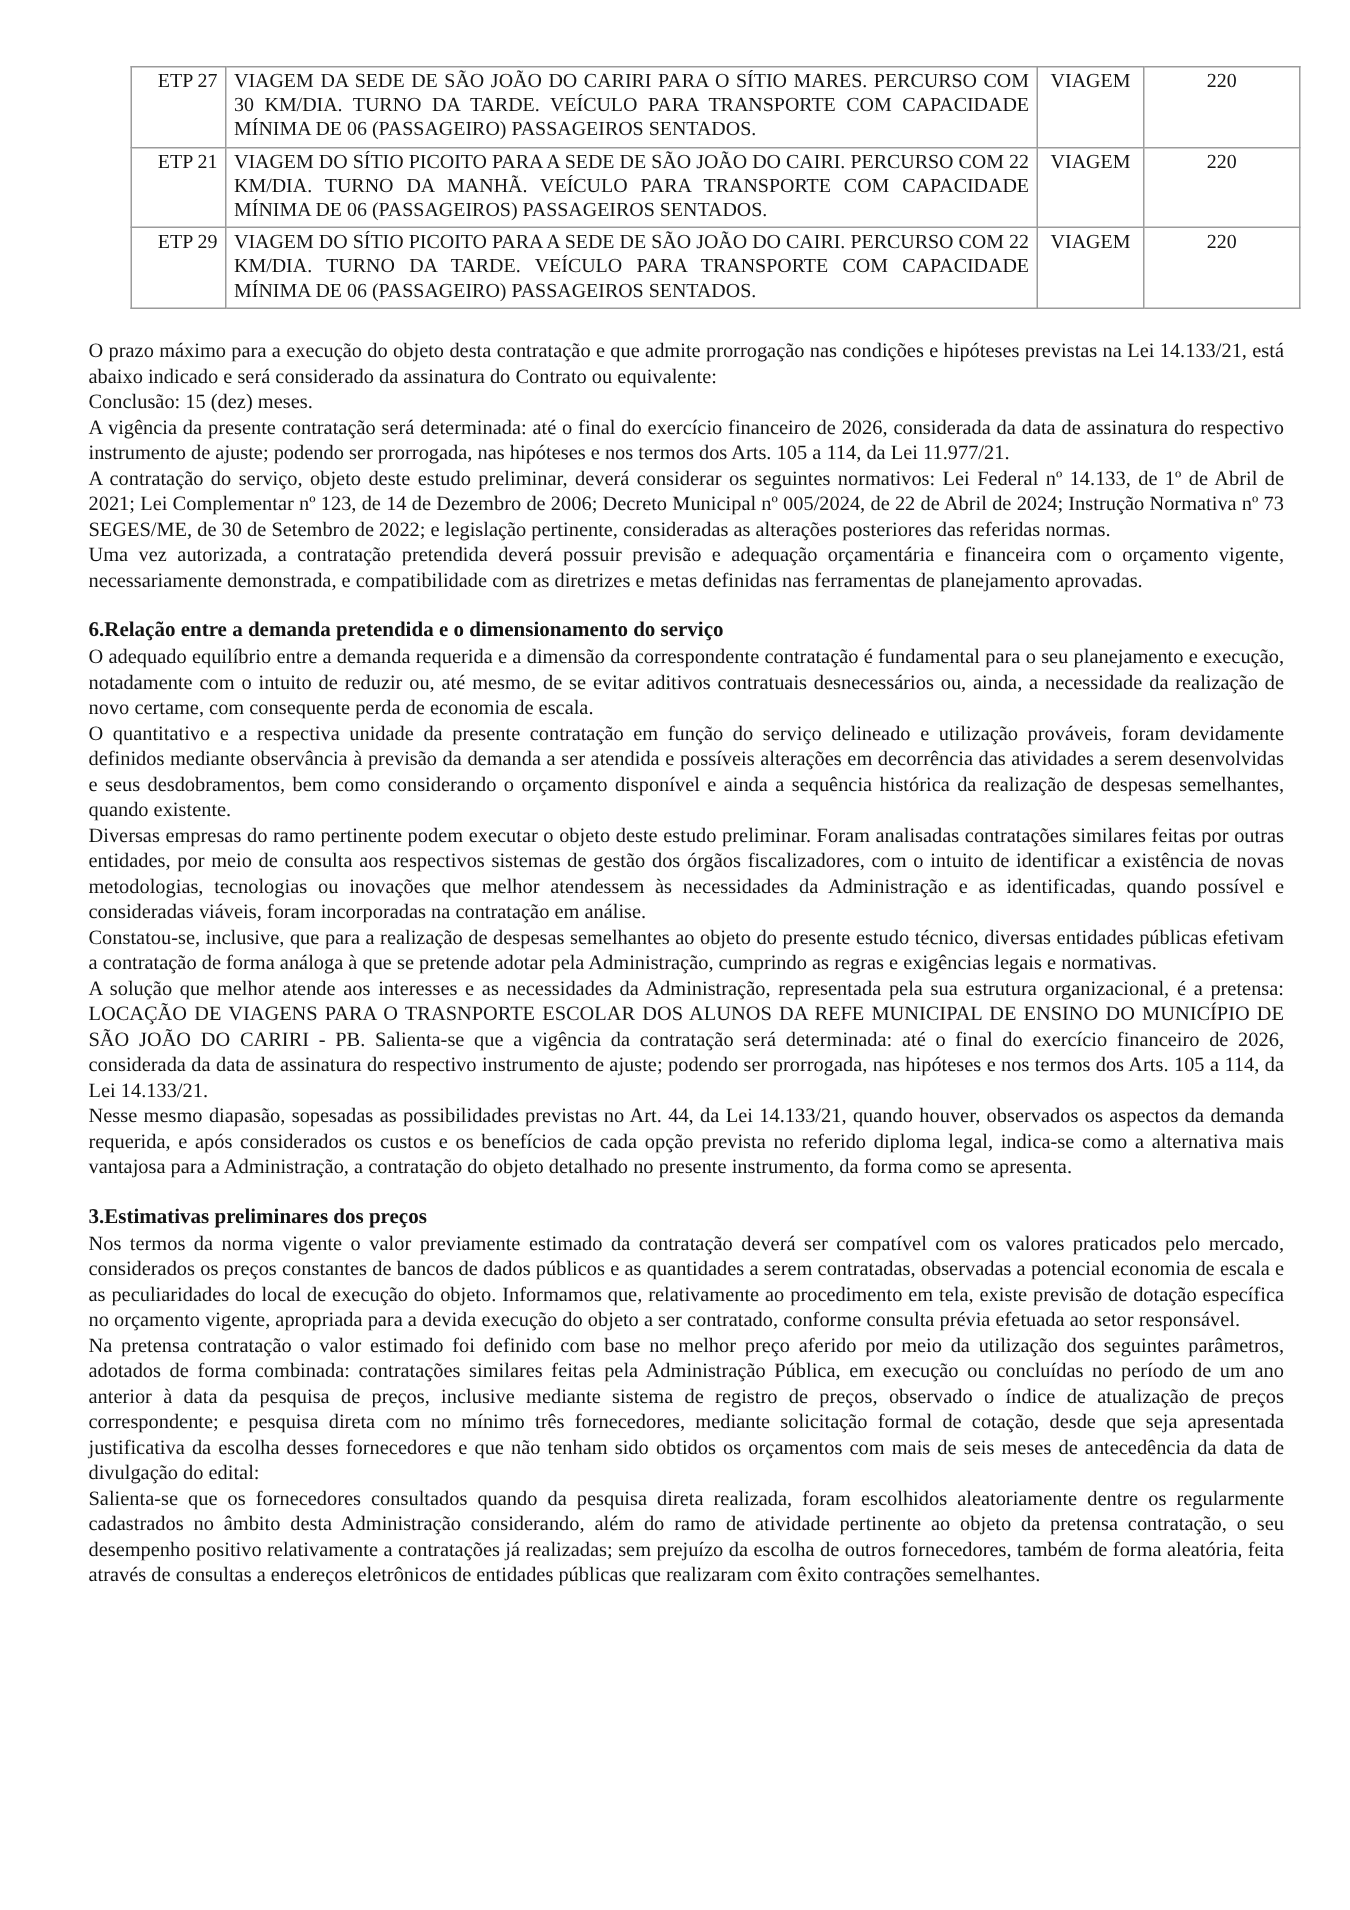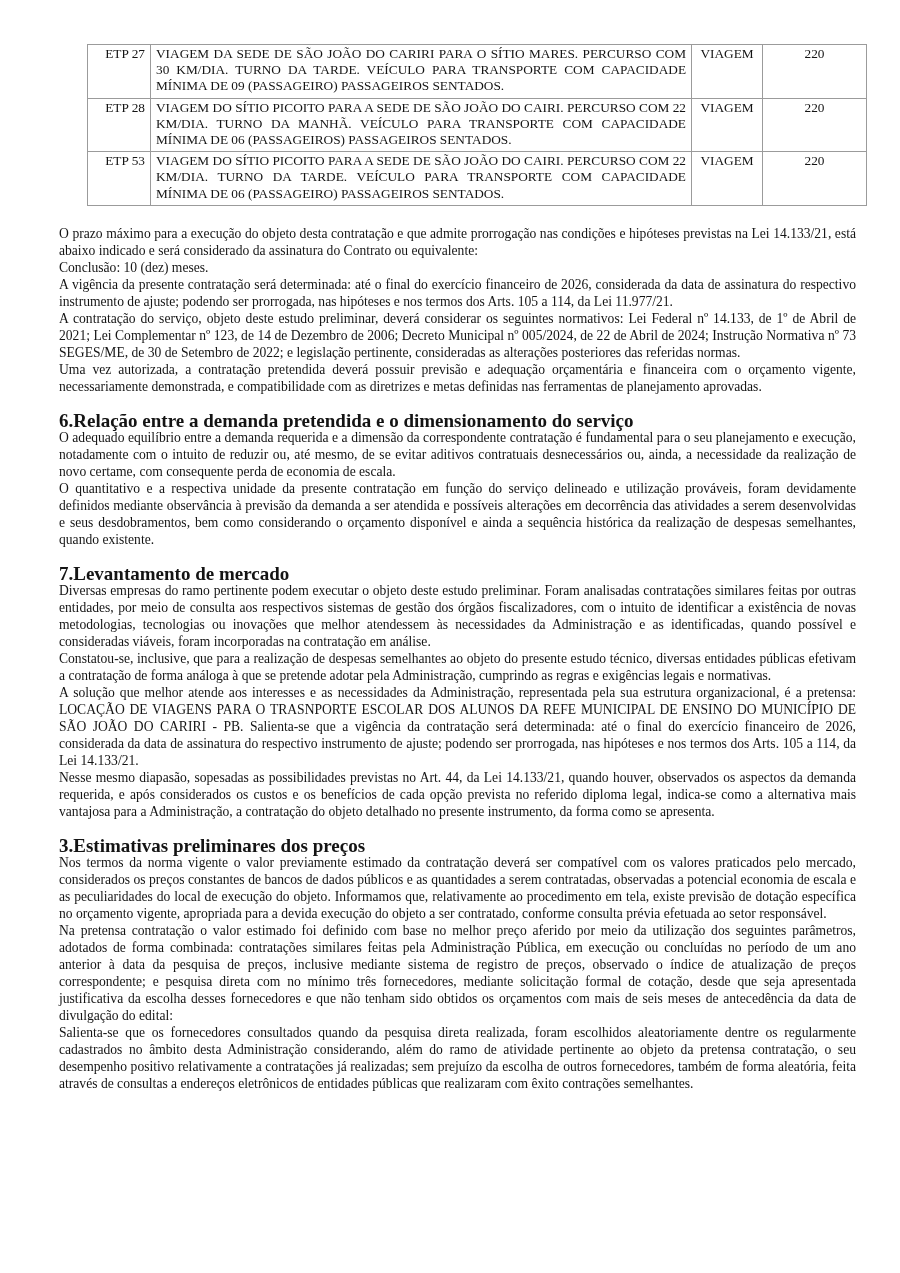--- a/index.html
+++ b/index.html
@@ -40,72 +40,71 @@
     top: 225px;
     left: 59px;
     width: 797px;
     font-size: 13.6px;
     line-height: 17px;
     text-align: justify;
   }
   .doc p  { margin: 0; }
   .doc h3 {
     margin: 17px 0 0 0;
-    font-size: 19px;
+    font-size: 14px;
     line-height: 17px;
     font-weight: bold;
     text-align: left;
   }
 </style>
 </head>
 <body>
 
 <div class="page">
 
   <table class="items">
     <tbody>
       <tr>
         <td class="c-id">ETP 27</td>
-        <td class="c-desc">VIAGEM DA SEDE DE SÃO JOÃO DO CARIRI PARA O SÍTIO MARES. PERCURSO COM 30 KM/DIA. TURNO DA TARDE. VEÍCULO PARA TRANSPORTE COM CAPACIDADE MÍNIMA DE 09 (PASSAGEIRO) PASSAGEIROS SENTADOS.</td>
+        <td class="c-desc">VIAGEM DA SEDE DE SÃO JOÃO DO CARIRI PARA O SÍTIO MARES. PERCURSO COM 30 KM/DIA. TURNO DA TARDE. VEÍCULO PARA TRANSPORTE COM CAPACIDADE MÍNIMA DE 06 (PASSAGEIRO) PASSAGEIROS SENTADOS.</td>
         <td class="c-unit">VIAGEM</td>
         <td class="c-qty">220</td>
       </tr>
       <tr>
-        <td class="c-id">ETP 28</td>
+        <td class="c-id">ETP 21</td>
         <td class="c-desc">VIAGEM DO SÍTIO PICOITO PARA A SEDE DE SÃO JOÃO DO CAIRI. PERCURSO COM 22 KM/DIA. TURNO DA MANHÃ. VEÍCULO PARA TRANSPORTE COM CAPACIDADE MÍNIMA DE 06 (PASSAGEIROS) PASSAGEIROS SENTADOS.</td>
         <td class="c-unit">VIAGEM</td>
         <td class="c-qty">220</td>
       </tr>
       <tr>
-        <td class="c-id">ETP 53</td>
+        <td class="c-id">ETP 29</td>
         <td class="c-desc">VIAGEM DO SÍTIO PICOITO PARA A SEDE DE SÃO JOÃO DO CAIRI. PERCURSO COM 22 KM/DIA. TURNO DA TARDE. VEÍCULO PARA TRANSPORTE COM CAPACIDADE MÍNIMA DE 06 (PASSAGEIRO) PASSAGEIROS SENTADOS.</td>
         <td class="c-unit">VIAGEM</td>
         <td class="c-qty">220</td>
       </tr>
     </tbody>
   </table>
 
   <div class="doc">
 
     <div>
       <p>O prazo máximo para a execução do objeto desta contratação e que admite prorrogação nas condições e hipóteses previstas na Lei 14.133/21, está abaixo indicado e será considerado da assinatura do Contrato ou equivalente:</p>
-      <p>Conclusão: 10 (dez) meses.</p>
+      <p>Conclusão: 15 (dez) meses.</p>
       <p>A vigência da presente contratação será determinada: até o final do exercício financeiro de 2026, considerada da data de assinatura do respectivo instrumento de ajuste; podendo ser prorrogada, nas hipóteses e nos termos dos Arts. 105 a 114, da Lei 11.977/21.</p>
       <p>A contratação do serviço, objeto deste estudo preliminar, deverá considerar os seguintes normativos: Lei Federal nº 14.133, de 1º de Abril de 2021; Lei Complementar nº 123, de 14 de Dezembro de 2006; Decreto Municipal nº 005/2024, de 22 de Abril de 2024; Instrução Normativa nº 73 SEGES/ME, de 30 de Setembro de 2022; e legislação pertinente, consideradas as alterações posteriores das referidas normas.</p>
       <p>Uma vez autorizada, a contratação pretendida deverá possuir previsão e adequação orçamentária e financeira com o orçamento vigente, necessariamente demonstrada, e compatibilidade com as diretrizes e metas definidas nas ferramentas de planejamento aprovadas.</p>
     </div>
 
     <div>
       <h3>6.Relação entre a demanda pretendida e o dimensionamento do serviço</h3>
       <p>O adequado equilíbrio entre a demanda requerida e a dimensão da correspondente contratação é fundamental para o seu planejamento e execução, notadamente com o intuito de reduzir ou, até mesmo, de se evitar aditivos contratuais desnecessários ou, ainda, a necessidade da realização de novo certame, com consequente perda de economia de escala.</p>
       <p>O quantitativo e a respectiva unidade da presente contratação em função do serviço delineado e utilização prováveis, foram devidamente definidos mediante observância à previsão da demanda a ser atendida e possíveis alterações em decorrência das atividades a serem desenvolvidas e seus desdobramentos, bem como considerando o orçamento disponível e ainda a sequência histórica da realização de despesas semelhantes, quando existente.</p>
     </div>
 
     <div>
-      <h3>7.Levantamento de mercado</h3>
       <p>Diversas empresas do ramo pertinente podem executar o objeto deste estudo preliminar. Foram analisadas contratações similares feitas por outras entidades, por meio de consulta aos respectivos sistemas de gestão dos órgãos fiscalizadores, com o intuito de identificar a existência de novas metodologias, tecnologias ou inovações que melhor atendessem às necessidades da Administração e as identificadas, quando possível e consideradas viáveis, foram incorporadas na contratação em análise.</p>
       <p>Constatou-se, inclusive, que para a realização de despesas semelhantes ao objeto do presente estudo técnico, diversas entidades públicas efetivam a contratação de forma análoga à que se pretende adotar pela Administração, cumprindo as regras e exigências legais e normativas.</p>
     </div>
 
     <div>
       <p>A solução que melhor atende aos interesses e as necessidades da Administração, representada pela sua estrutura organizacional, é a pretensa: LOCAÇÃO DE VIAGENS PARA O TRASNPORTE ESCOLAR DOS ALUNOS DA REFE MUNICIPAL DE ENSINO DO MUNICÍPIO DE SÃO JOÃO DO CARIRI - PB. Salienta-se que a vigência da contratação será determinada: até o final do exercício financeiro de 2026, considerada da data de assinatura do respectivo instrumento de ajuste; podendo ser prorrogada, nas hipóteses e nos termos dos Arts. 105 a 114, da Lei 14.133/21.</p>
       <p>Nesse mesmo diapasão, sopesadas as possibilidades previstas no Art. 44, da Lei 14.133/21, quando houver, observados os aspectos da demanda requerida, e após considerados os custos e os benefícios de cada opção prevista no referido diploma legal, indica-se como a alternativa mais vantajosa para a Administração, a contratação do objeto detalhado no presente instrumento, da forma como se apresenta.</p>
     </div>
 
     <div>

